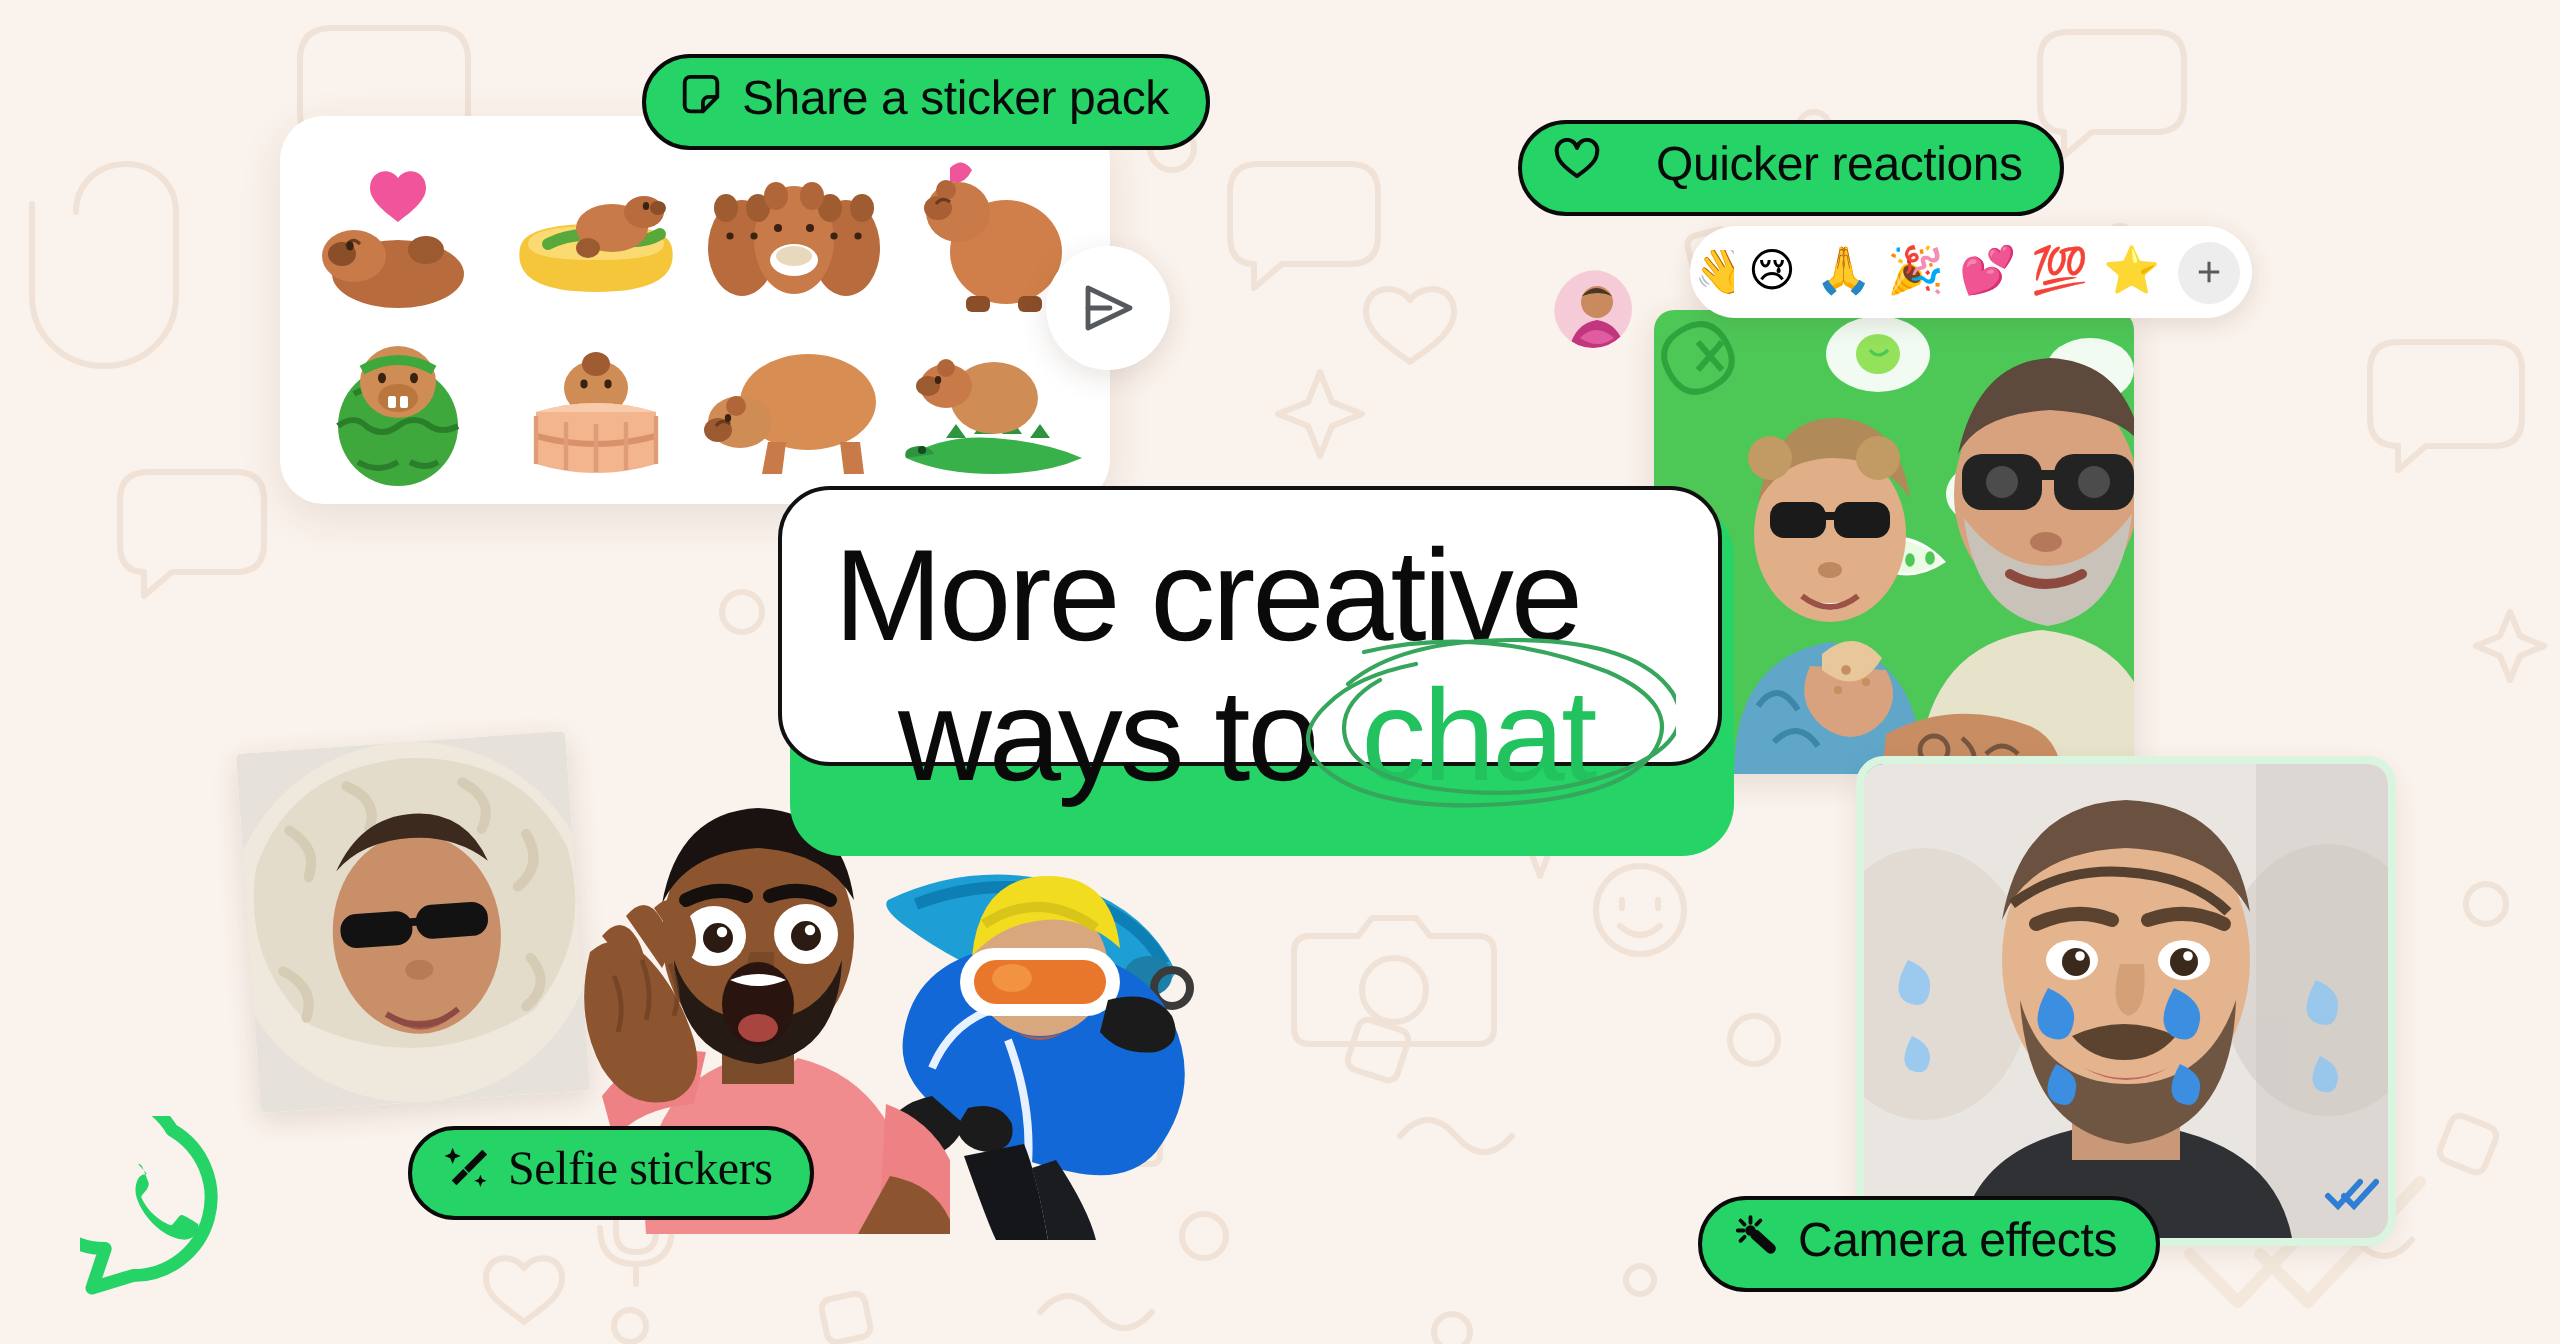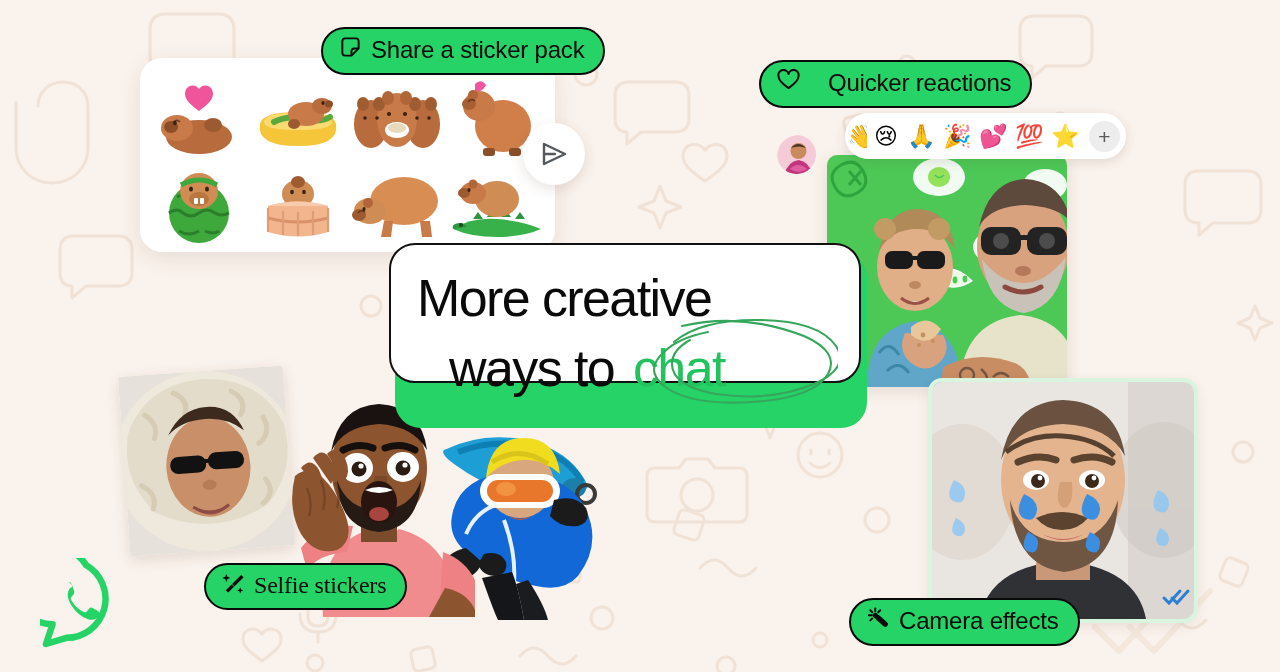--- a/index.html
+++ b/index.html
@@ -86,21 +86,21 @@
   }
   .headline-card {
     position: absolute;
     left: 389px; top: 243px;
     width: 472px; height: 140px;
     background: #FFFFFF;
     border: 2px solid #111;
     border-radius: 26px;
     z-index: 45;
     padding: 18px 26px 0 26px;
-    font-size: 52px;
+    font-size: 65px;
     line-height: 70px;
     letter-spacing: -1.6px;
     color: #0A0A0A;
   }
   .headline-l2 { position: relative; display: block; margin-left: 32px; }
   .chat-word {
     color: #22C25E;
     position: relative;
     display: inline-block;
     padding: 0 6px;

